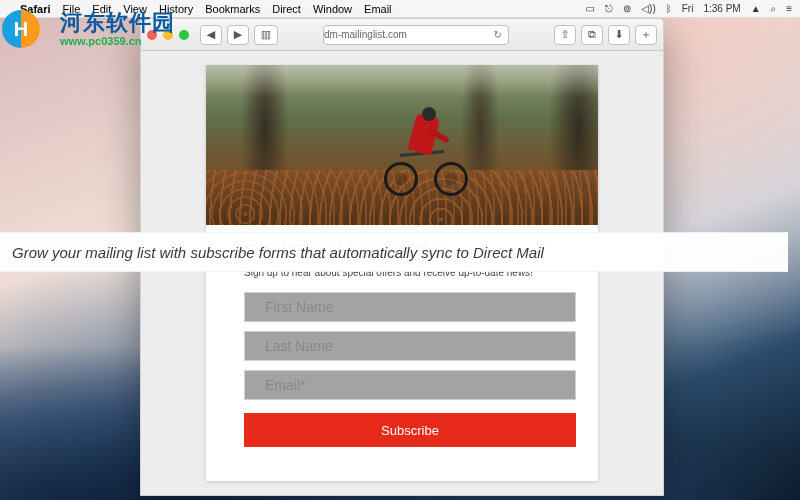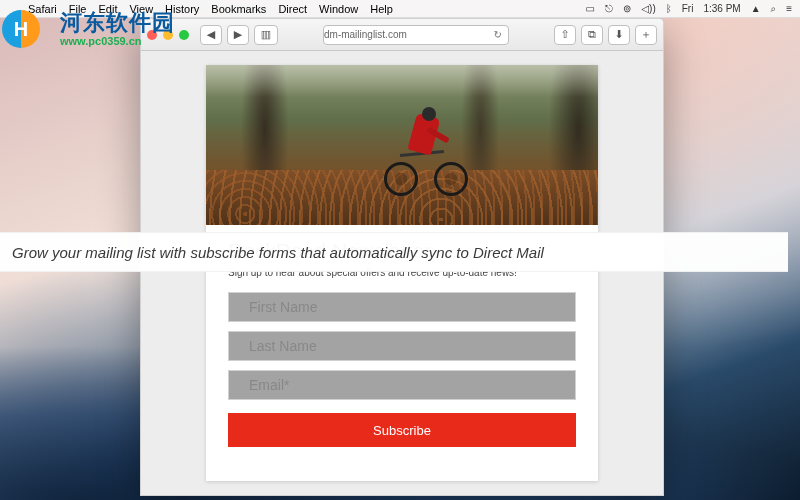--- a/index.html
+++ b/index.html
@@ -24,21 +24,21 @@
     
     .menubar {
       position: absolute; top: 0; left: 0; right: 0; height: 18px;
       background: rgba(248,248,248,0.95); display: flex; align-items: center;
       font-size: 11px; padding: 0 8px; z-index: 100;
       border-bottom: 1px solid rgba(0,0,0,0.1);
     }
     .menubar .left { display: flex; gap: 12px; align-items: center; }
     .menubar .right { margin-left: auto; display: flex; gap: 10px; align-items: center; }
     .menubar .apple { font-size: 12px; }
-    .menubar .appname { font-weight: 400; margin-left: 8px; }
+    .menubar .appname { font-weight: 700; }
     .menubar .mi { cursor: default; }
     .menubar .ric { font-size: 10px; color: #333; }
     
     .overlay-logo {
       position: absolute; top: 10px; left: 2px; z-index: 200; font-size: 11px;
       display: flex; align-items: center; gap: 20px;
     }
     .overlay-logo .circ {
       width: 38px; height: 38px; border-radius: 50%;
       background: conic-gradient(#ff9a1a 0deg 180deg, #1aa0e0 180deg 360deg);
@@ -123,21 +123,21 @@
     .hero .rider .wheel {
       position: absolute; width: 34px; height: 34px; border: 3px solid #1a1a1a;
       border-radius: 50%; background: radial-gradient(circle, rgba(0,0,0,0.2) 30%, transparent 32%);
     }
     .hero .rider .wheel.front { left: 52px; top: 52px; }
     .hero .rider .wheel.back { left: 2px; top: 52px; }
     .hero .rider .frame {
       position: absolute; left: 18px; top: 42px; width: 44px; height: 3px;
       background: #333; transform: rotate(-5deg);
     }
-    .form-area { padding: 14px 22px 20px; }
+    .form-area { padding: 14px 22px 20px; margin-left: 16px; }
     .form-title { font-size: 21px; font-weight: 400; color: #222; margin-bottom: 4px; }
     .form-sub { font-size: 10px; color: #444; margin-bottom: 14px; }
     .finput {
       width: 100%; height: 30px; border: 1px solid #d0d0d0; background: #a3a3a3;
       padding: 0 20px; font-size: 14px; color: #333; margin-bottom: 9px; outline: none;
     }
     .finput::placeholder { color: #888; }
     .subscribe-btn {
       width: 100%; height: 34px; background: #e82a1a; color: #fff; border: none;
       font-size: 13px; cursor: pointer; margin-top: 4px;
@@ -161,21 +161,21 @@
   <div class="left">
     <span class="apple mi"></span>
     <span class="appname mi">Safari</span>
     <span class="mi">File</span>
     <span class="mi">Edit</span>
     <span class="mi">View</span>
     <span class="mi">History</span>
     <span class="mi">Bookmarks</span>
     <span class="mi">Direct</span>
     <span class="mi">Window</span>
-    <span class="mi">Help</span>
+    <span class="mi">Email</span>
   </div>
   <div class="right">
     <span class="ric">▭</span>
     <span class="ric">⎋</span>
     <span class="ric">⊚</span>
     <span class="ric">◁))</span>
     <span class="ric">ᛒ</span>
     <span class="ric">Fri</span>
     <span class="ric">1:36 PM</span>
     <span class="ric">▲</span>

